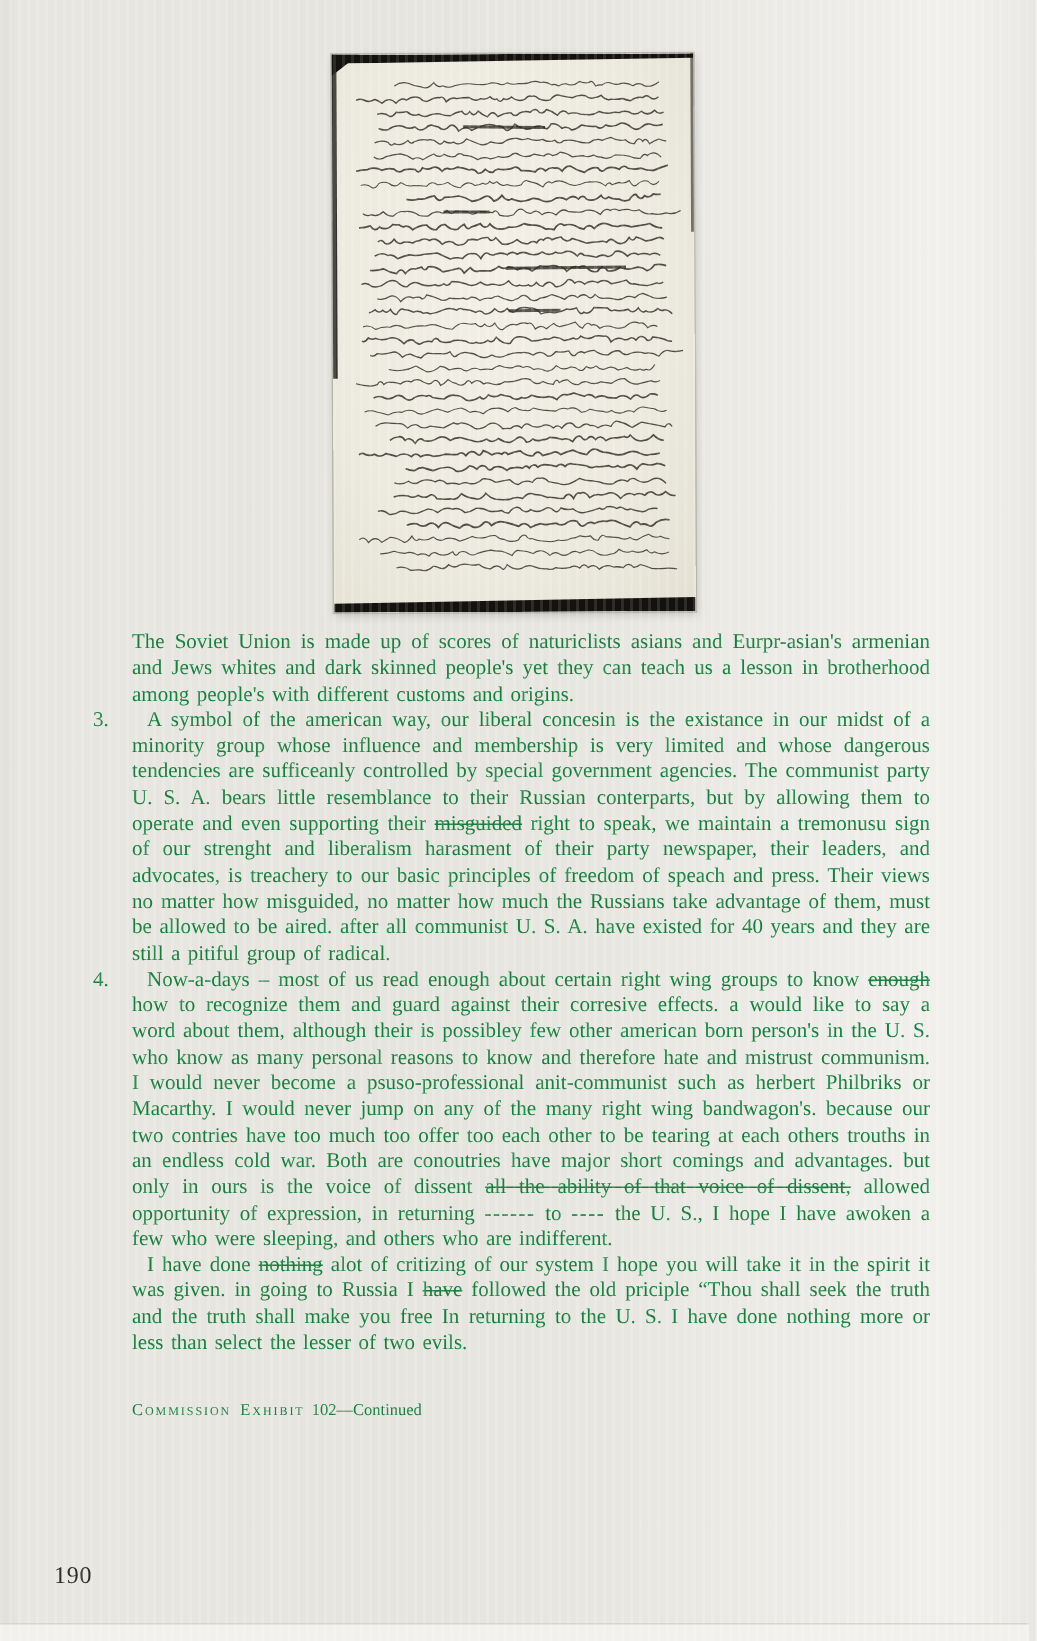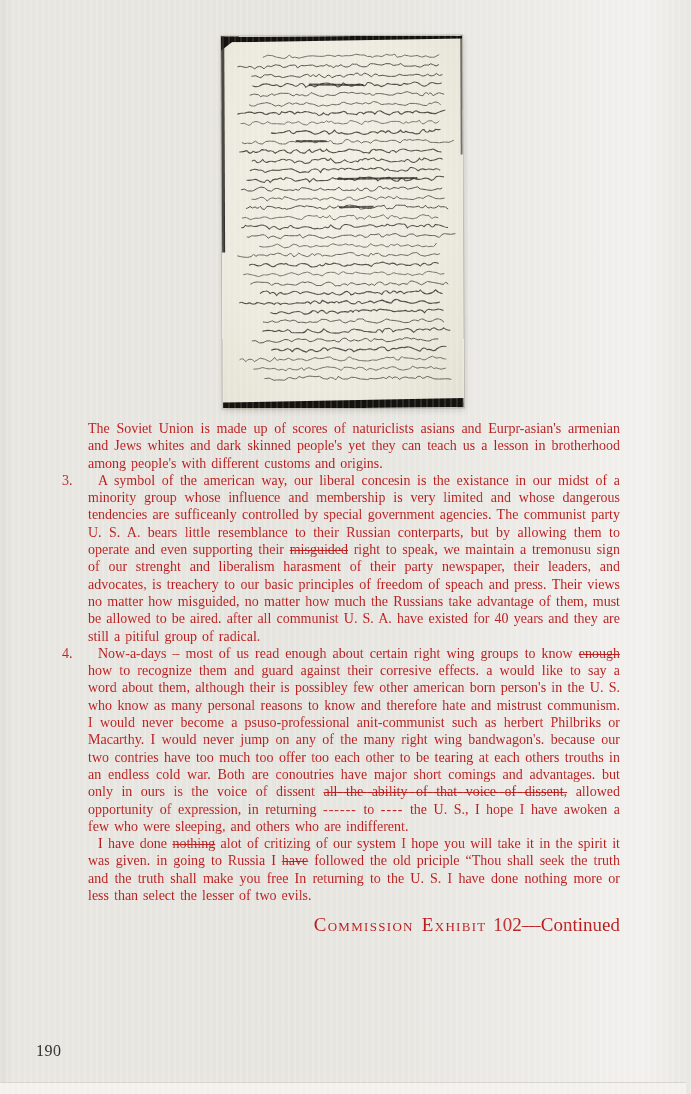--- a/index.html
+++ b/index.html
@@ -24,28 +24,28 @@
     clip-path:polygon(0 0,100% 0,100% 50%,0 100%)}
   .edge-bottom{position:absolute;bottom:0;left:0;right:0;height:10px;background:#13120f;
     clip-path:polygon(0 40%,100% 5%,100% 100%,0 100%)}
   .corner-tl{position:absolute;top:0;left:0;width:0;height:0;
     border-top:14px solid #13120f;border-right:18px solid transparent}
   .edge-left{position:absolute;top:0;left:0;width:3px;height:58%;background:rgba(19,18,15,.85)}
   .edge-right{position:absolute;top:0;right:0;width:2px;height:32%;background:rgba(19,18,15,.55)}
   
   .text-block{
     position:absolute;left:88px;top:420px;width:532px;
-    font-size:14px;line-height:17.3px;text-align:justify;word-spacing:1.5px;color:#b91c1c;
+    font-size:14px;line-height:17.3px;text-align:justify;word-spacing:1.5px;color:#15803d;
   }
   .para{position:relative}
   .para.indent{text-indent:10px}
   .pnum{position:absolute;left:-26px;top:0;text-indent:0}
   .strike{text-decoration:line-through;text-decoration-thickness:1.4px}
   .blank{letter-spacing:1px}
-  .caption{margin-top:12px;text-align:right;text-indent:0;font-size:19px;word-spacing:2px}
+  .caption{margin-top:28px;text-align:left;text-indent:0;font-size:11px;word-spacing:2px}
   .caption .sc{font-variant:small-caps;letter-spacing:1.3px}
   .page-number{position:absolute;left:36px;top:1042px;font-size:16px;letter-spacing:.5px;color:#2e2d29}
   .bottom-edge{position:absolute;left:0;right:5px;bottom:0;height:11px;background:#f3f2ef;border-top:1px solid #d7d4cd}
 </style>
 </head>
 <body>
 
 <div class="photo">
   <svg width="230" height="354" viewBox="0 0 230 354">
       <path d="M36.6 14.0 Q41.4 10.6 46.3 12.4 Q50.3 14.4 54.4 14.6 Q58.6 16.9 62.9 11.8 Q65.8 15.7 68.8 14.0 Q72.8 16.0 76.7 14.0 Q81.7 12.5 86.7 12.7 Q91.4 13.3 96.1 13.3 Q98.8 13.1 101.5 12.1 Q103.6 12.3 105.8 12.7 Q108.8 14.5 111.7 12.2 Q115.6 13.9 119.5 12.7 Q122.5 13.0 125.5 12.5 Q129.8 10.3 134.0 12.1 Q137.8 11.2 141.5 13.7 Q143.8 12.7 146.1 14.5 Q148.5 12.9 151.0 13.0 Q155.6 15.2 160.1 11.5 Q163.3 12.9 166.4 12.2 Q168.6 10.0 170.8 14.6 Q172.9 13.6 175.0 13.9 Q178.3 11.2 181.7 13.0 Q183.8 13.8 186.0 13.5 Q190.8 11.6 195.7 14.5 Q199.5 11.8 203.3 14.6 Q208.1 15.9 213.0 11.9" fill="none" stroke="#3a362e" stroke-width="0.77" opacity="0.88"></path>

